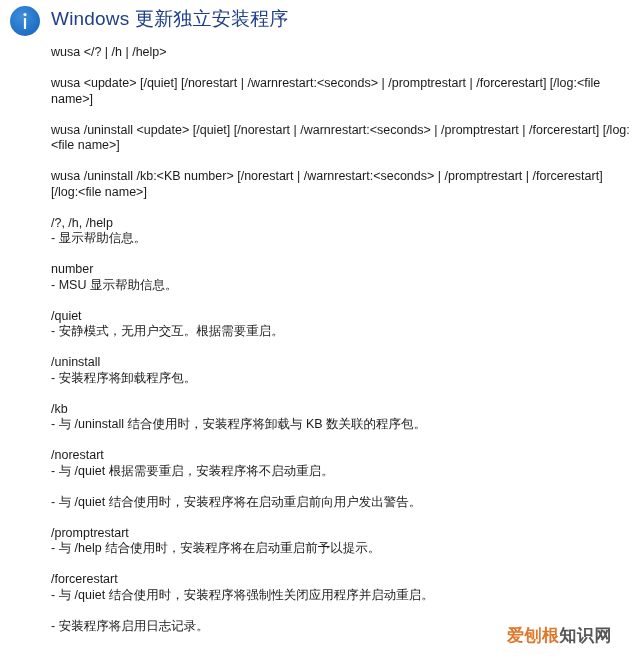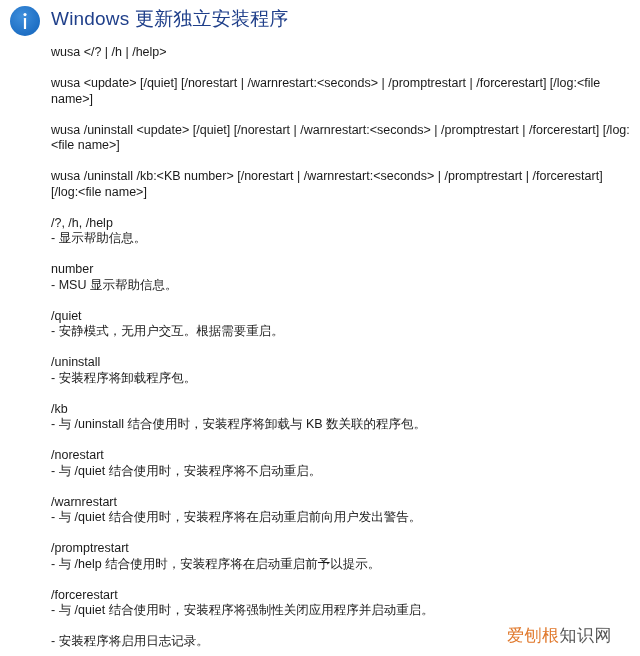--- a/index.html
+++ b/index.html
@@ -59,20 +59,21 @@
   }
   .param-name { display: block; }
   .param-desc { display: block; }
   .watermark {
     position: absolute;
     left: 507px;
     top: 624px;
     font-size: 17px;
     letter-spacing: 0.5px;
     white-space: nowrap;
+    font-weight: bold;
   }
   .wm-a { color: #e0782b; }
   .wm-b { color: #555555; }
 </style>
 </head>
 <body>
 
 <div class="header">
   <div class="info-icon">
     <svg width="30" height="30" viewBox="0 0 30 30">
@@ -104,24 +105,23 @@
   <div class="param-block">
     <span class="param-name">/uninstall</span>
     <span class="param-desc">-  安装程序将卸载程序包。</span>
   </div>
   <div class="param-block">
     <span class="param-name">/kb</span>
     <span class="param-desc">-  与 /uninstall 结合使用时，安装程序将卸载与 KB 数关联的程序包。</span>
   </div>
   <div class="param-block">
     <span class="param-name">/norestart</span>
-    <span class="param-desc">-  与 /quiet 结合使用时，安装程序将不启动重启。</span>
+    <span class="param-desc">-  与 /quiet 根据需要重启，安装程序将不启动重启。</span>
   </div>
   <div class="param-block">
-    <span class="param-name">/warnrestart</span>
     <span class="param-desc">-  与 /quiet 结合使用时，安装程序将在启动重启前向用户发出警告。</span>
   </div>
   <div class="param-block">
     <span class="param-name">/promptrestart</span>
     <span class="param-desc">-  与 /help 结合使用时，安装程序将在启动重启前予以提示。</span>
   </div>
   <div class="param-block">
     <span class="param-name">/forcerestart</span>
     <span class="param-desc">-  与 /quiet 结合使用时，安装程序将强制性关闭应用程序并启动重启。</span>
   </div>

